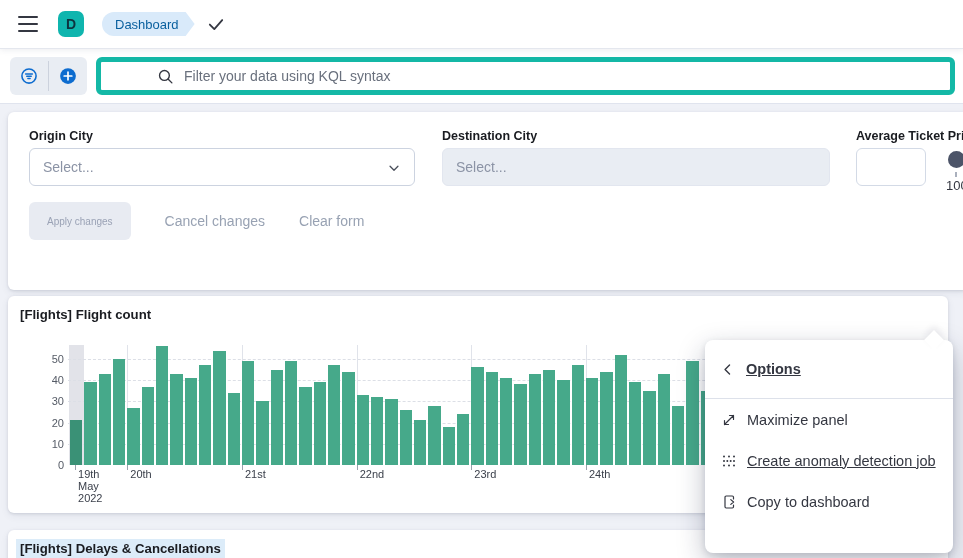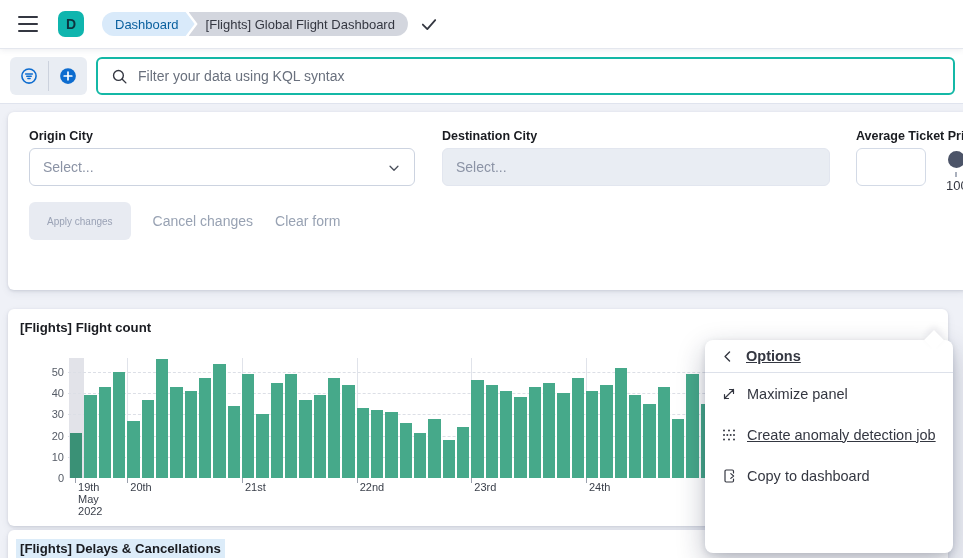--- a/index.html
+++ b/index.html
@@ -27,21 +27,21 @@
   .nav-check { margin-left:12px; display:flex; align-items:center; }
 
   
   .filterbar { position:absolute; left:0; top:48px; width:963px; height:56px; background:#fff;
                border-bottom:1px solid #e0e4ee; z-index:20; }
   .btn-group { position:absolute; left:10px; top:9px; height:38px; width:77px; background:#e9edf3;
                border-radius:6px; display:flex; overflow:hidden; }
   .btn-group .cell { width:38px; display:flex; align-items:center; justify-content:center; cursor:pointer; }
   .btn-group .sep { width:1px; background:#ccd2dd; margin:4px 0; }
   .kql-input { position:absolute; left:96px; top:9px; width:859px; height:38px; background:#fff;
-               border:2px solid #14b8a6; border-radius:6px; display:flex; align-items:center; }
+               border:5px solid #14b8a6; border-radius:6px; display:flex; align-items:center;padding-left:43px; }
   .kql-input svg { margin:0 10px 0 13px; flex:none; }
   .kql-input input { border:none; outline:none; font-size:14px; flex:1; color:#343741;
                      font-family:"Liberation Sans", sans-serif; background:transparent; }
   .kql-input input::placeholder { color:#69707d; }
 
   
   .panel { position:absolute; background:#fff; border-radius:6px;
            box-shadow:0 1px 3px rgba(40,50,80,.14), 0 3px 8px rgba(40,50,80,.07); }
   .controls-panel { left:8px; top:112px; width:960px; height:178px; }
   .ctl-label { position:absolute; font-size:12.5px; font-weight:bold; color:#1a1c21; top:17px; white-space:nowrap; }
@@ -53,24 +53,24 @@
   .sel-dest { left:434px; width:388px; background:#e9edf3; border:1px solid #e2e6ef; }
   .price-input { left:848px; width:70px; background:#fff; border:1px solid #d3dae6; }
   .slider-thumb { position:absolute; left:940px; top:39px; width:17px; height:17px; border-radius:50%;
                   background:#4c5468; cursor:pointer; }
   .slider-tick { position:absolute; left:947px; top:60px; width:2px; height:5px; background:#aab0bd; }
   .slider-val { position:absolute; left:938px; top:66px; font-size:13px; color:#343741; white-space:nowrap; }
   .btn-row { position:absolute; left:21px; top:90px; display:flex; align-items:center; }
   .apply-btn { height:38px; padding:0 18px; background:#e8ebf2; color:#9aa2b5; font-weight:500;
                font-size:10px; border:none; border-radius:6px; display:flex; align-items:center; }
   .ghost-btn { font-size:14px; color:#98a2b3; font-weight:500; background:none; border:none;
-               margin-left:22px; font-family:"Liberation Sans", sans-serif; }
-
-  
-  .flight-panel { left:8px; top:309px; width:940px; height:217px; }
+               margin-left:34px; font-family:"Liberation Sans", sans-serif; }
+
+  
+  .flight-panel { left:8px; top:296px; width:940px; height:217px; }
   .panel-title { position:absolute; left:8px; top:9px; font-size:13.2px; font-weight:bold;
                  color:#1a1c21; padding:2px 4px; cursor:pointer; }
   .chart { position:absolute; left:0; top:0; width:100%; height:100%; }
   .bar { position:absolute; }
   .ylab { position:absolute; width:26px; text-align:right; font-size:11px; color:#555b66; }
   .xlab { position:absolute; font-size:11px; color:#3a3f4a; line-height:12px; white-space:pre-line; }
   .hgrid { position:absolute; border-top:1px dashed #dcdfe6; height:0; }
   .vgrid { position:absolute; width:1px; background:#e0e3ea; }
   .vtick { position:absolute; width:1px; height:5px; background:#9aa0ac; }
   .partial-band { position:absolute; background:#e2e3e9; }
@@ -78,21 +78,21 @@
   
   .delays-panel { left:8px; top:530px; width:940px; height:40px; border-radius:6px 6px 0 0; }
   .hl-title { background:#dcecf9; }
 
   
   .popover { position:absolute; left:705px; top:340px; width:248px; height:213px; background:#fff;
              border-radius:8px; box-shadow:0 10px 28px rgba(20,30,60,.28), 0 2px 6px rgba(20,30,60,.12);
              z-index:50; }
   .pop-arrow { position:absolute; left:927px; top:333px; width:14px; height:14px; background:#fff;
                transform:rotate(45deg); z-index:51; box-shadow:-3px -3px 6px rgba(20,30,60,.08); }
-  .pop-header { display:flex; align-items:center; height:33px; padding:0 16px; cursor:pointer;
+  .pop-header { display:flex; align-items:center; height:59px; padding:0 16px; cursor:pointer;
                 border-bottom:1px solid #dde1ea; }
   .pop-header .title { font-size:14.5px; font-weight:bold; color:#343741; text-decoration:underline;
                        margin-left:12px; }
   .menu-item { display:flex; align-items:center; height:41px; padding:0 16px; cursor:pointer;text-align:right; }
   .menu-item .lbl { font-size:14.5px; color:#343741; margin-left:10px; }
   .menu-item.hovered .lbl { text-decoration:underline; }
 </style>
 </head>
 <body>
 
@@ -100,21 +100,20 @@
 
   <div class="navbar">
     <div class="hamburger">
       <span></span>
         <span></span>
         <span></span>
     </div>
     <div class="space-logo">D</div>
     <div class="crumbs">
       <div class="crumb crumb-first">Dashboard</div>
-      <div class="crumb crumb-last">[Flights] Global Flight Dashboard</div>
     </div>
     <div class="nav-check">
       <svg width="18" height="18" viewBox="0 0 16 16" fill="none">
         <path d="M2.5 8.5l4 4 7-8" stroke="#343741" stroke-width="1.6" stroke-linecap="round" stroke-linejoin="round"></path>
       </svg>
     </div>
   </div>
 
   <div class="filterbar">
     <div class="btn-group">

